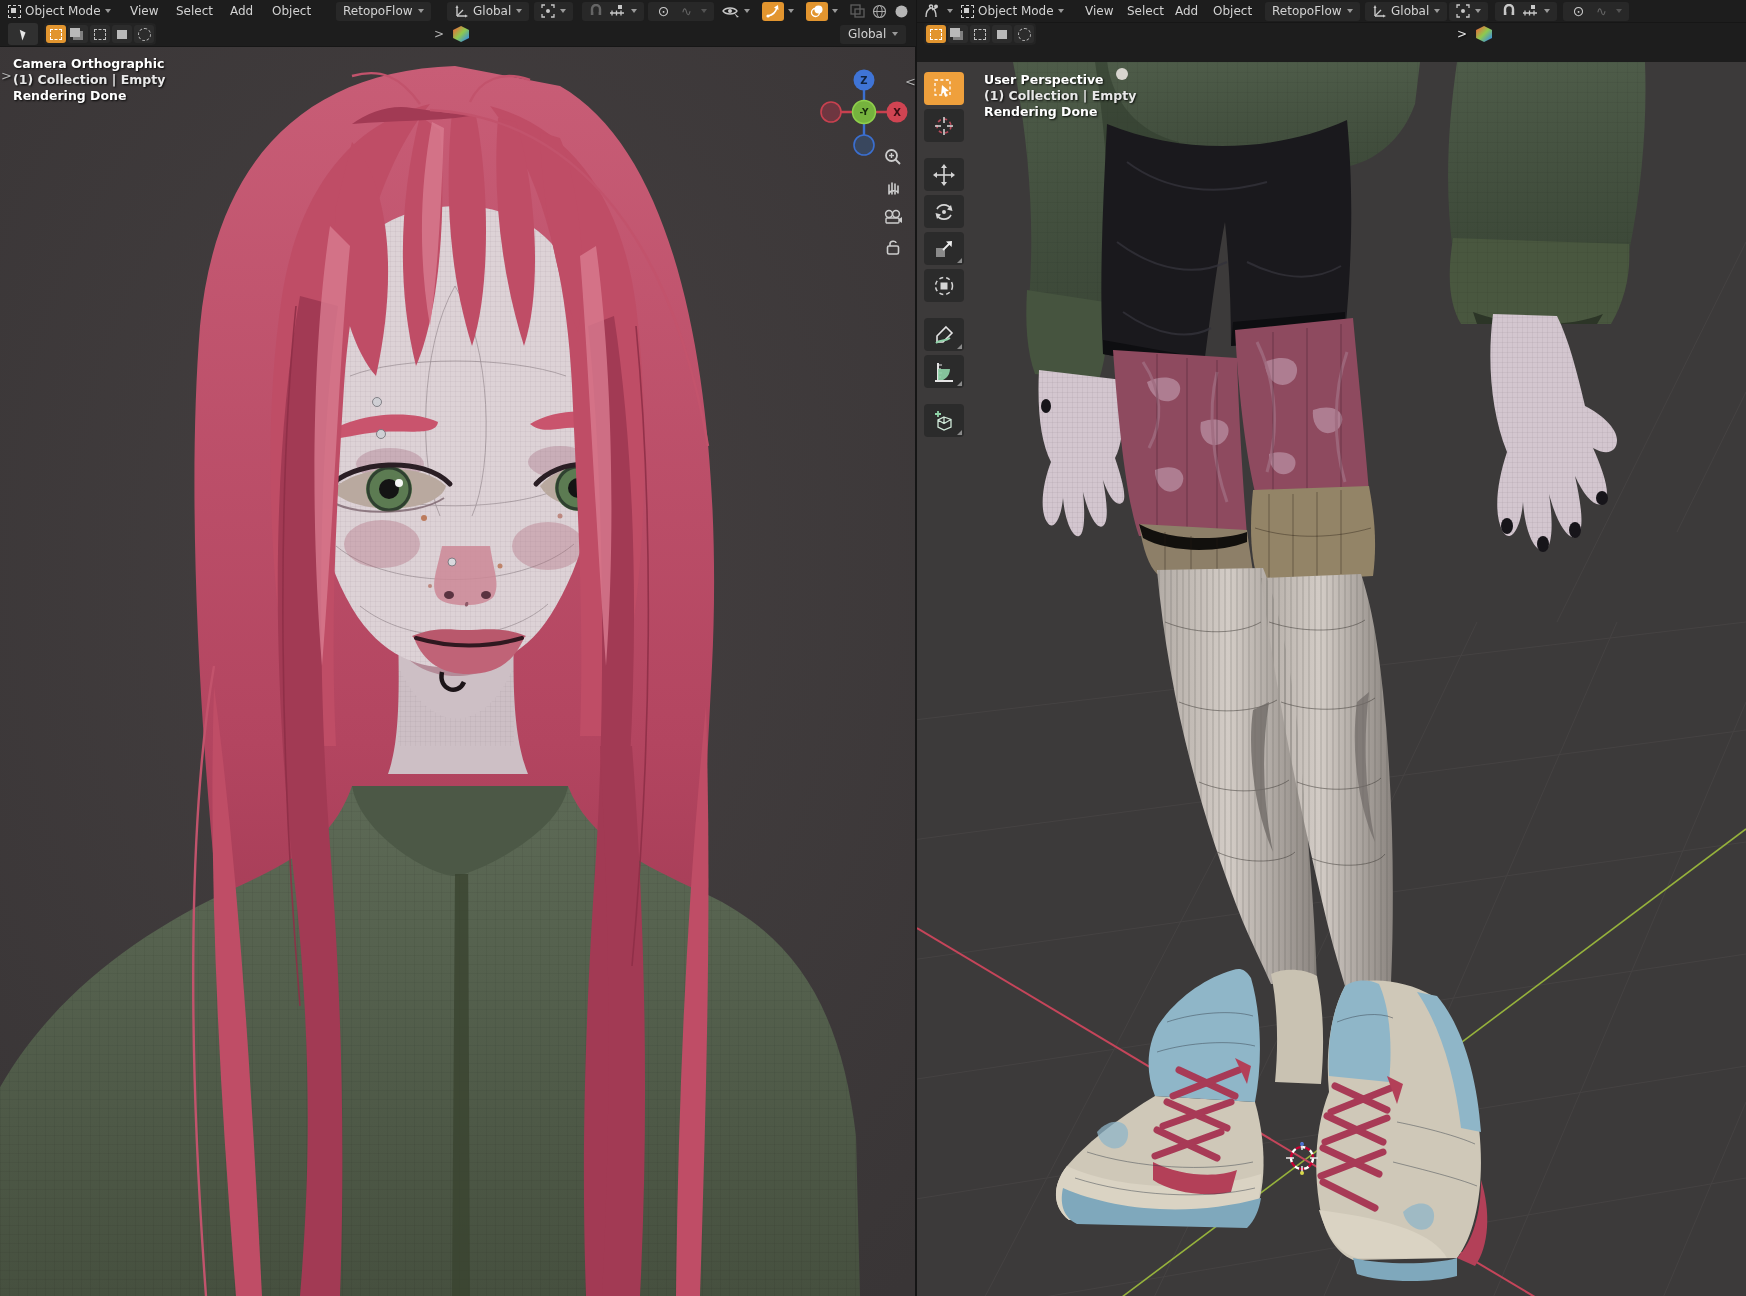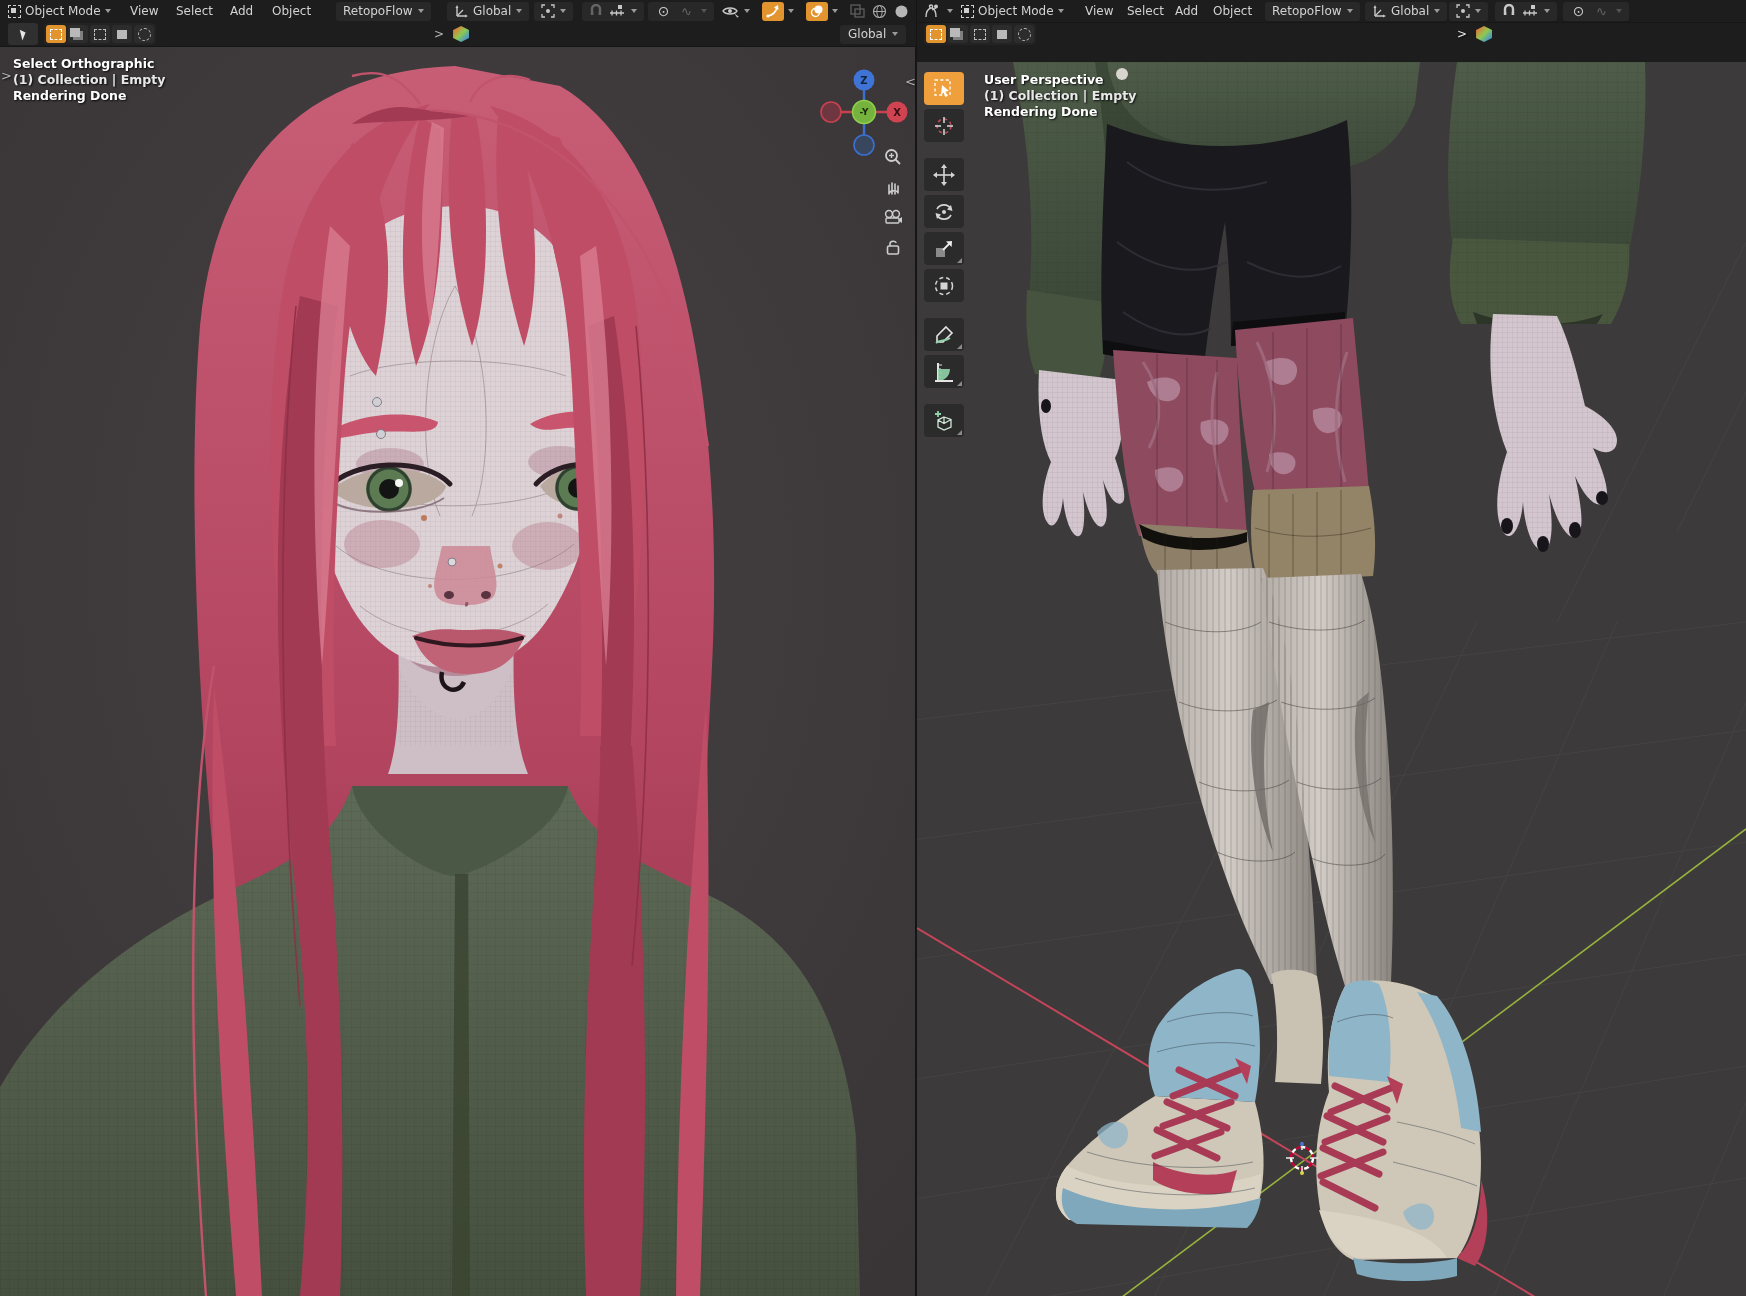--- a/index.html
+++ b/index.html
@@ -178,21 +178,21 @@
         <path d="M470 56 C480 34 502 24 530 34"></path>
         <path d="M214 620 C190 760 186 980 206 1250"></path>
       </g>
       <g stroke="#8e2f47" stroke-width="1.6" fill="none" opacity=".9">
         <path d="M296 260 C276 460 280 720 300 960"></path>
         <path d="M636 280 C654 470 652 700 632 920"></path>
       </g>
     </svg>
 
     <div class="ovl" style="left:13px;top:10px;">
-      <div style="font-weight:bold;">Select Orthographic</div>
+      <div style="font-weight:bold;">Camera Orthographic</div>
       <div class="dim" style="font-weight:bold;">(1) Collection | Empty</div>
       <div style="font-weight:bold;">Rendering Done</div>
     </div>
     <div class="abs edge-chev" style="left:1px;top:22px;">&gt;</div>
 
     <div class="abs" style="left:815px;top:10px;width:100px;height:100px;">
       <svg width="100" height="100">
         <line x1="16" y1="56" x2="82" y2="56" stroke="#c8414f" stroke-width="2.4"></line>
         <line x1="49" y1="24" x2="49" y2="89" stroke="#3b6fd0" stroke-width="2.4"></line>
         <circle cx="49" cy="24" r="10.5" fill="#3f74d6"></circle>

